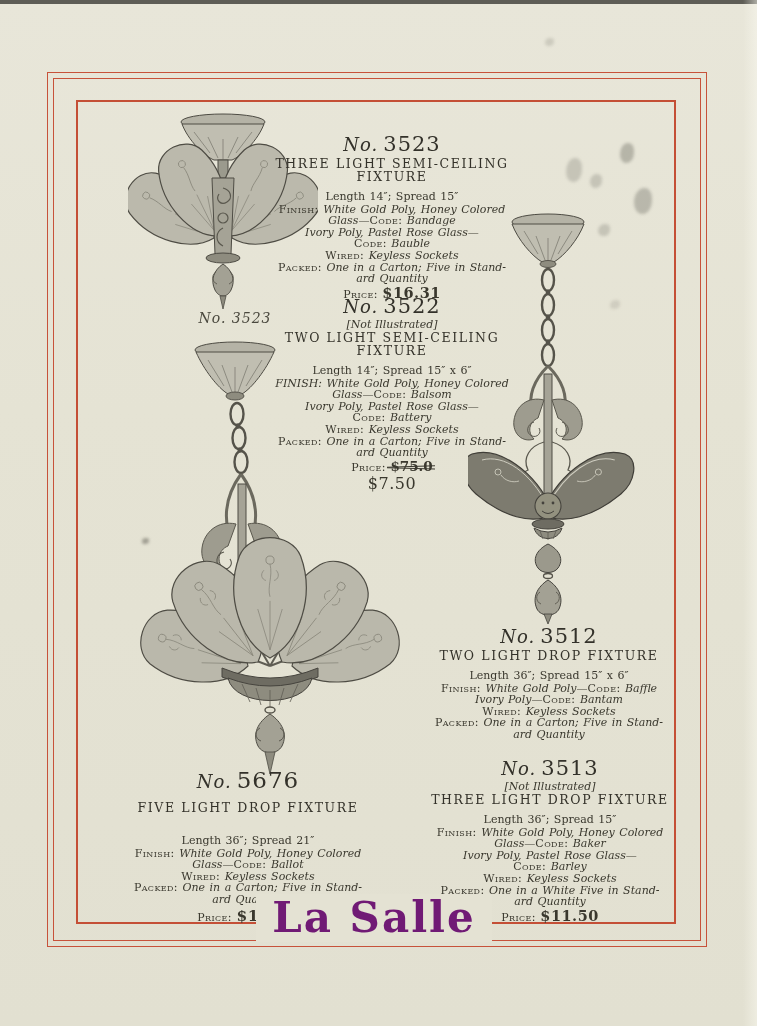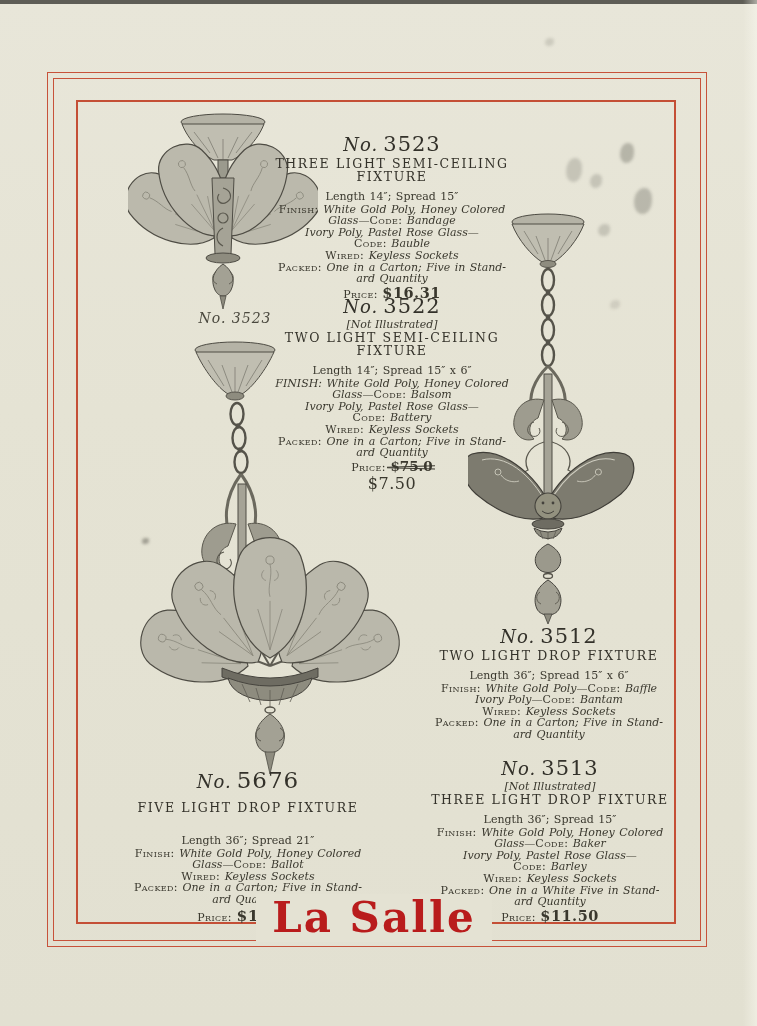--- a/index.html
+++ b/index.html
@@ -30,21 +30,21 @@
   .amt{font-size:14.5px;font-weight:bold;letter-spacing:.5px;}
   .struck{position:relative;font-size:13.5px;font-weight:bold;display:inline-block;}
   .struck::before,.struck::after{content:"";position:absolute;left:-3px;right:-3px;height:1.4px;background:#3a382f;}
   .struck::before{top:42%;transform:rotate(-2deg);}
   .struck::after{top:66%;transform:rotate(1.5deg);}
   .corrected{font-size:16px;line-height:17px;margin-top:2px;letter-spacing:.5px;}
   .caption{position:absolute;font-style:italic;font-size:14px;color:#4a483e;letter-spacing:1px;}
   
   .brand-row{position:absolute;left:76px;top:894px;width:596px;text-align:center;line-height:48px;}
   .brand-text{display:inline-block;font-family:"DejaVu Serif","Liberation Serif",serif;
-        font-weight:bold;font-size:42px;letter-spacing:2px;color:#b91c1c;
+        font-weight:bold;font-size:42px;letter-spacing:2px;color:#701a75;
         background:#e4e2d3;padding:0 16px;line-height:48px;}
   
   .fx{position:absolute;}
   .fx path,.fx ellipse,.fx rect,.fx circle{shape-rendering:geometricPrecision;}
   
   .sm{position:absolute;background:rgba(84,82,72,.22);filter:blur(1.5px);border-radius:60% 40% 55% 45%;}
 </style>
 </head>
 <body>
 

